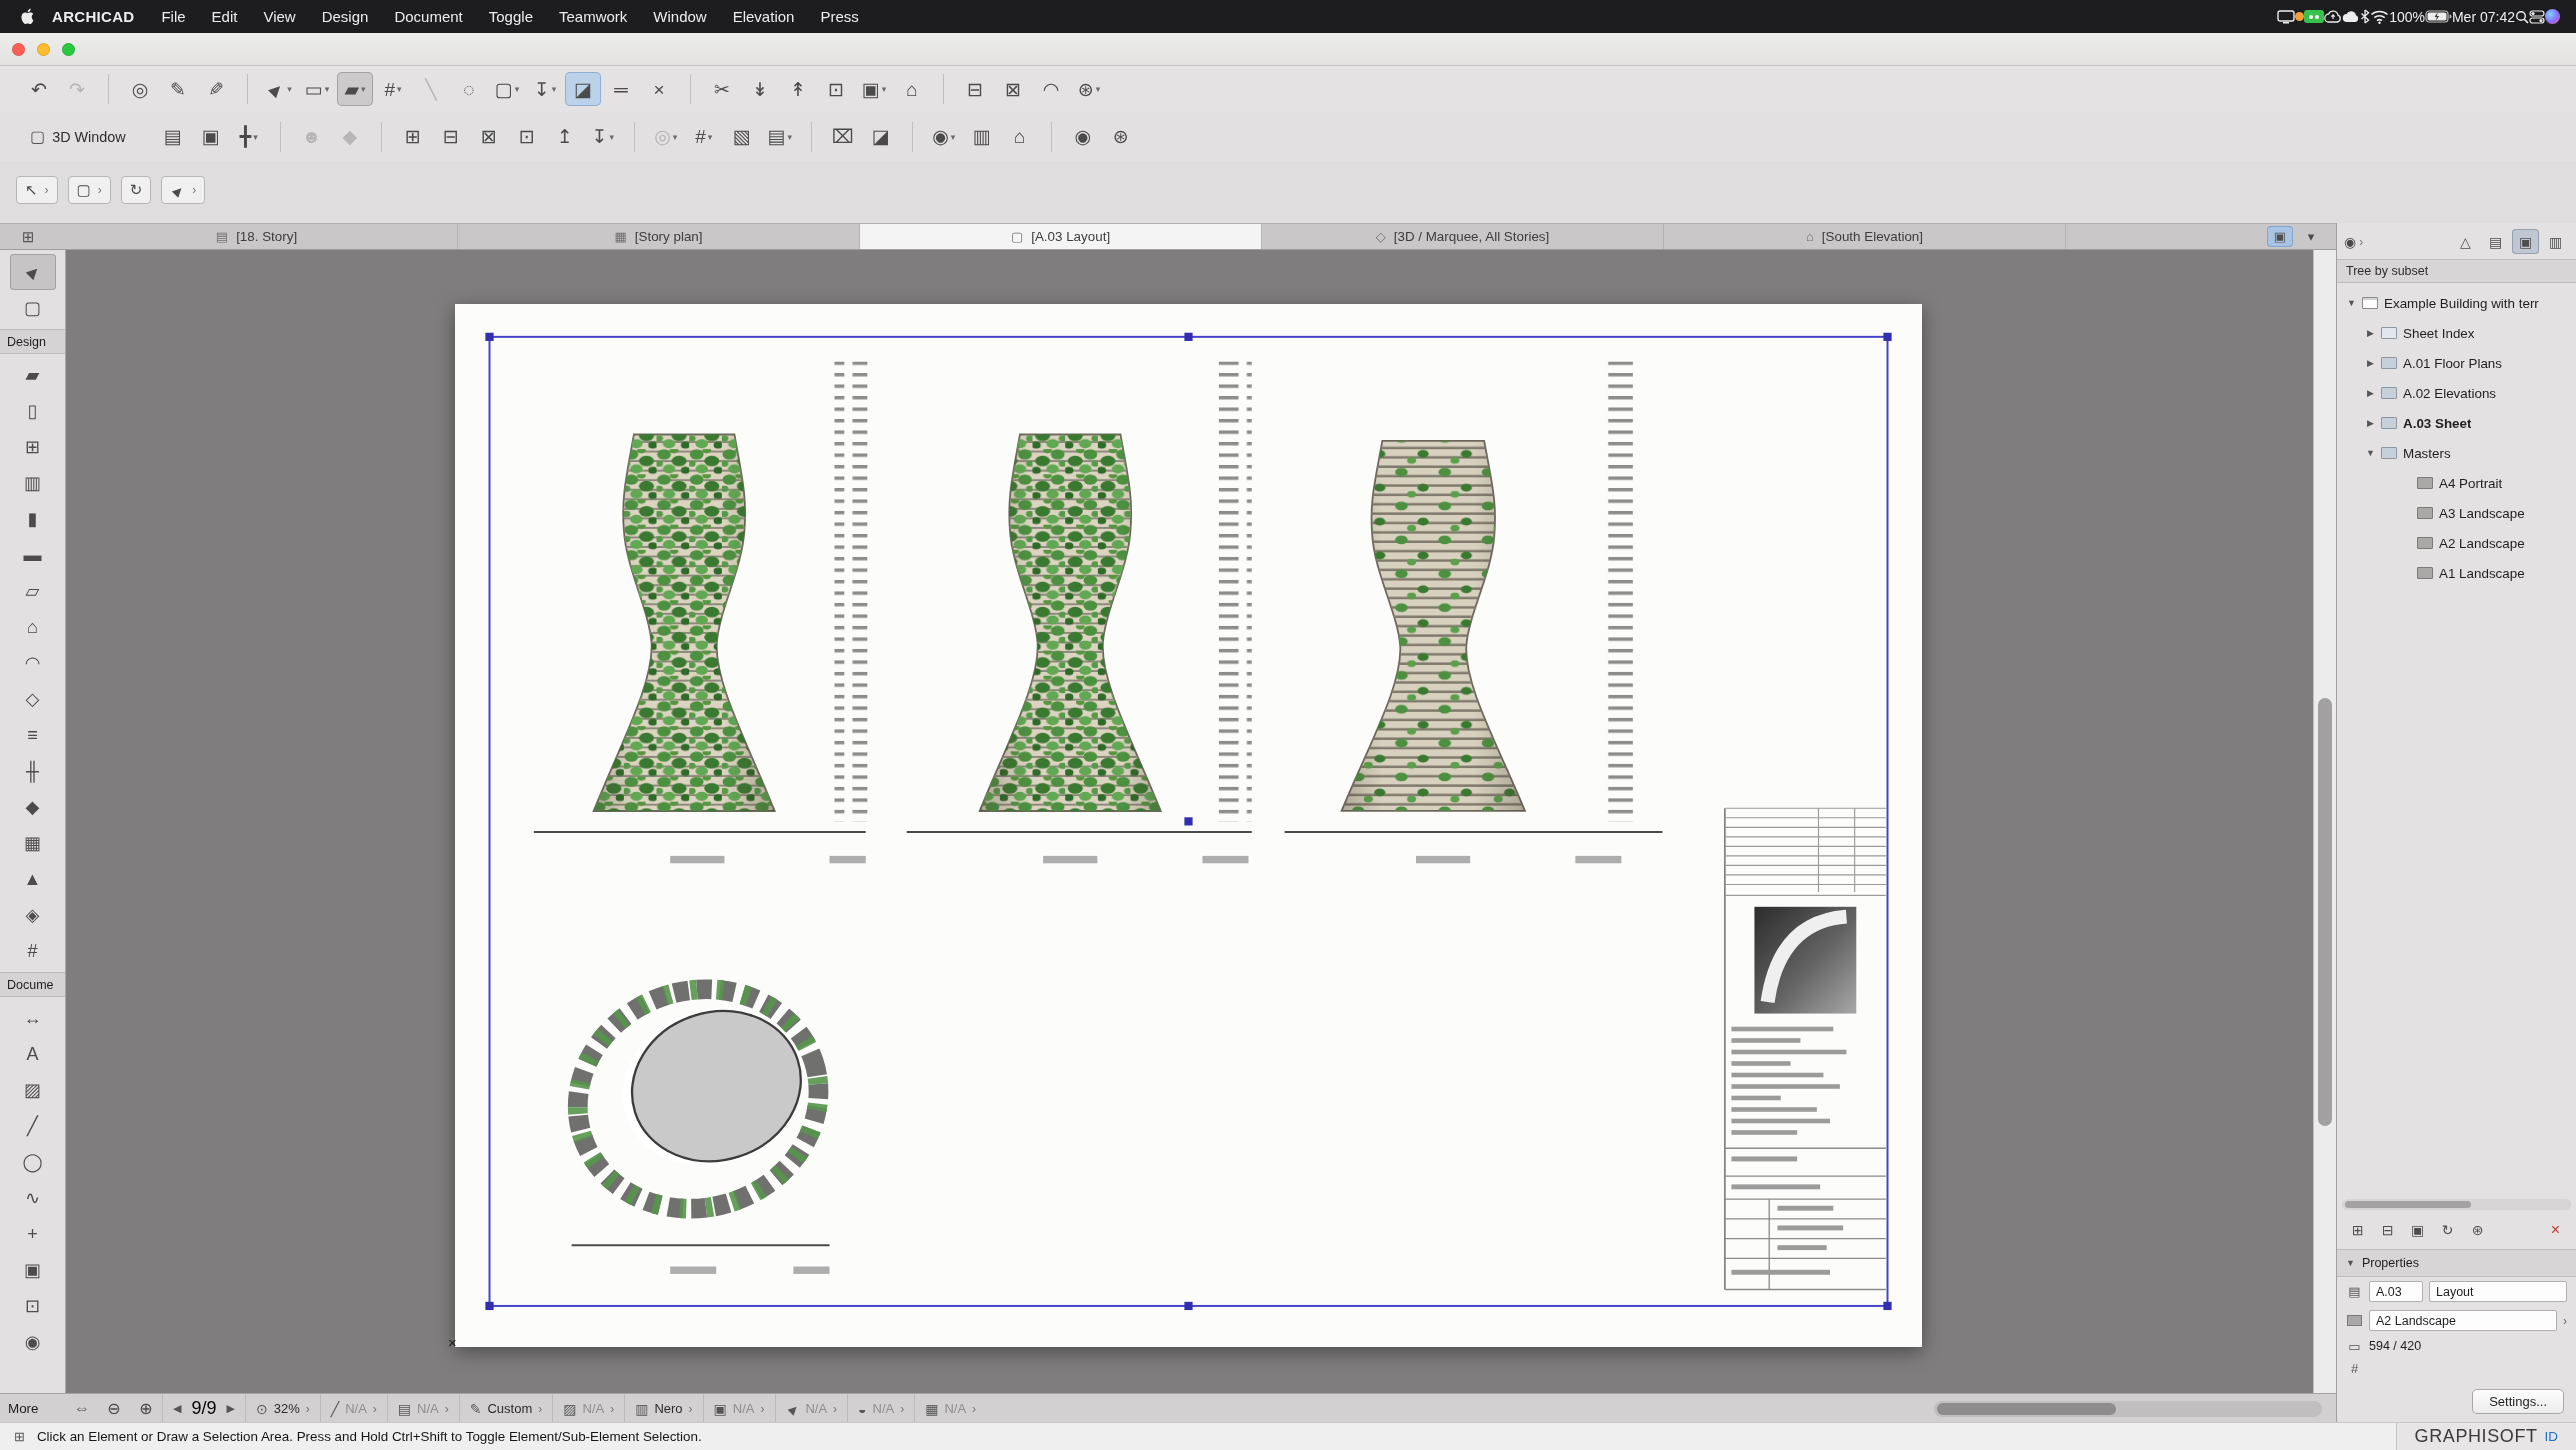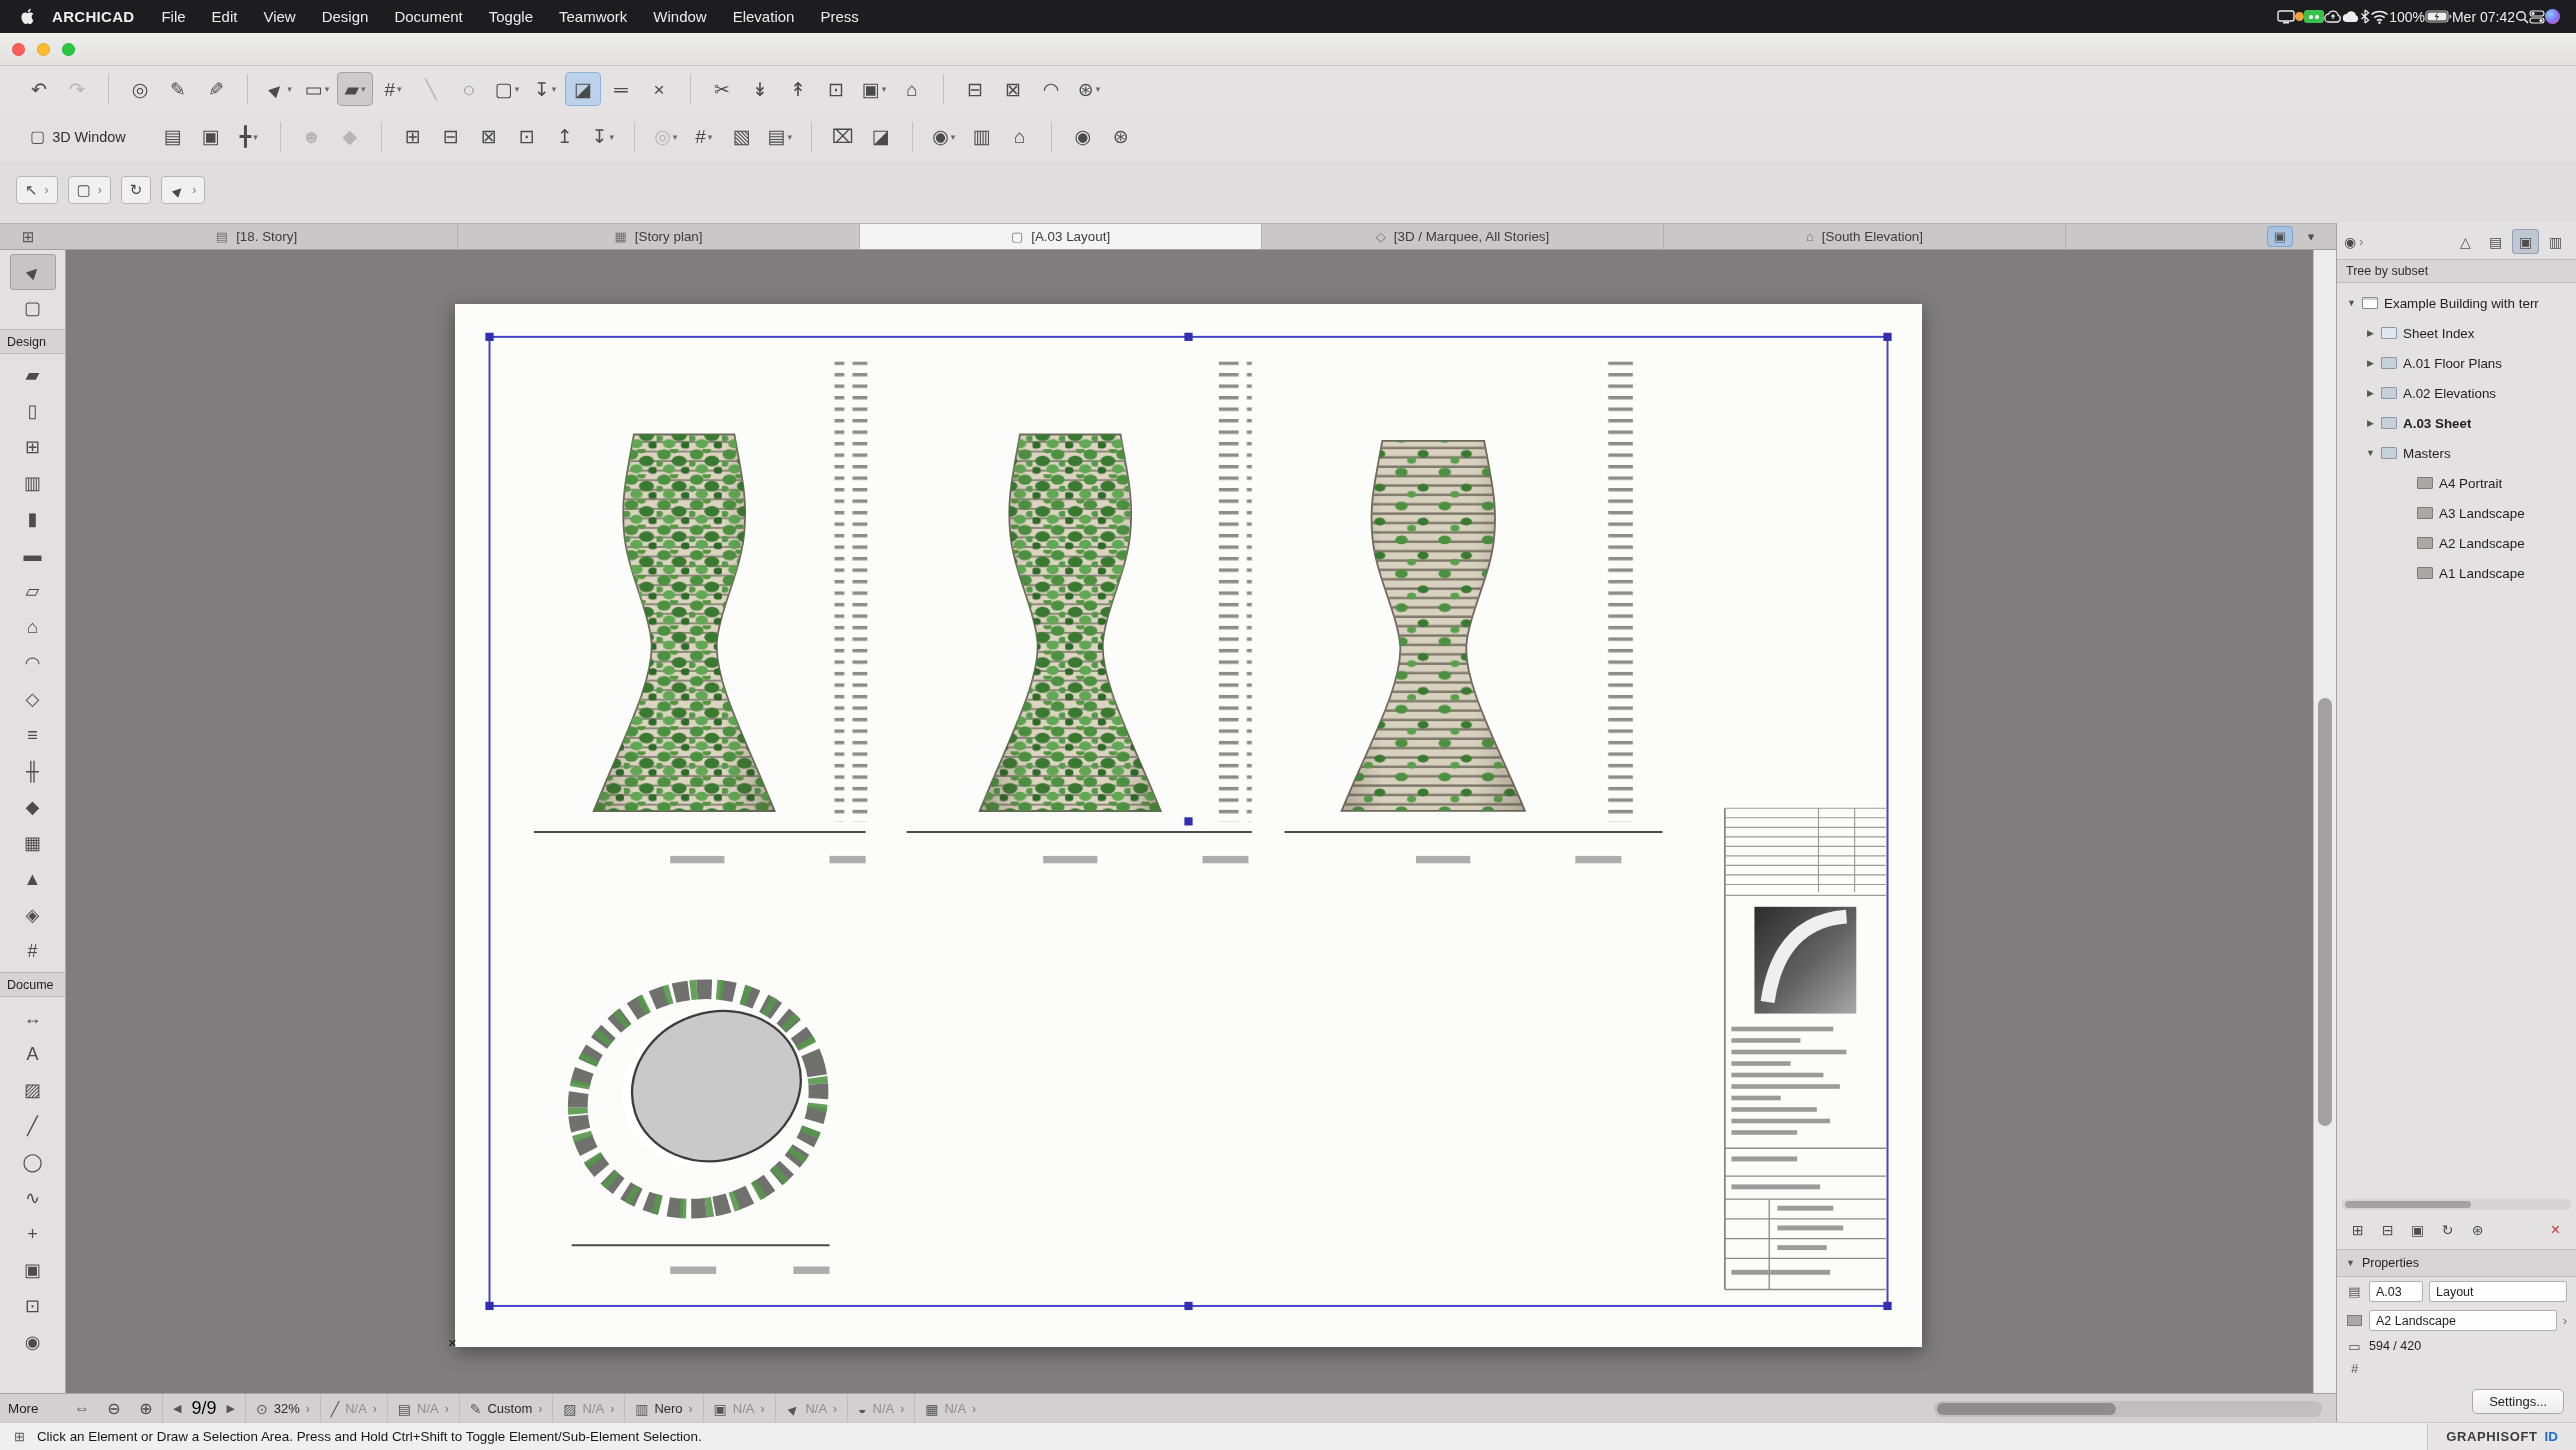--- a/index.html
+++ b/index.html
@@ -129,22 +129,22 @@
   .bbg .chev{font-size:12px;color:#777}
   .bbg.na .lbl{color:#8f8d8e}
   .bbg.rot .ic{transform:rotate(-45deg)}
   #bb-hscroll{margin-left:auto;margin-right:14px;width:388px;height:16px;background:#c0bebf;border-radius:8px;position:relative;flex:0 0 auto}
   #bb-hscroll .thumb{position:absolute;left:3px;top:2px;width:179px;height:12px;background:#8e8c8d;border-radius:6px}
 
   
   #statusbar{position:absolute;left:0;top:1422px;width:2576px;height:28px;background:#f0efef;border-top:1px solid #c9c7c8;display:flex;align-items:center;font-size:13.4px;color:#161616}
   #status-icon{padding:0 12px 0 14px;color:#555;font-size:13px}
   #brand{margin-left:auto;display:flex;align-items:center;gap:7px;padding:0 18px;height:100%;background:#e7e5e6;border-left:1px solid #c5c3c4}
-  #brand .g{font-weight:bold;letter-spacing:0.6px;color:#3b3b3b;font-size:13px}
-  #brand .id{font-weight:bold;color:#1f6fd0;font-size:13.4px}
+  #brand .g{font-weight:normal;letter-spacing:0.6px;color:#3b3b3b;font-size:18px}
+  #brand .id{font-weight:normal;color:#1f6fd0;font-size:13.4px}
 </style>
 </head>
 <body>
 
 <div id="menubar">
   <span class="apple">
     <svg width="14" height="17" viewBox="0 0 14 17">
         <path fill="#ededed" d="M11.7 8.9c0-1.9 1.6-2.8 1.6-2.8-.9-1.3-2.3-1.5-2.8-1.5-1.2-.1-2.3.7-2.9.7-.6 0-1.5-.7-2.5-.7-1.3 0-2.5.8-3.1 1.9-1.3 2.3-.3 5.7 1 7.6.6.9 1.4 1.9 2.3 1.9.9 0 1.3-.6 2.4-.6 1.1 0 1.4.6 2.4.6 1 0 1.7-.9 2.3-1.8.7-1.1 1-2.1 1-2.2-.1 0-1.7-.7-1.7-3.1zM9.9 3.1c.5-.6.9-1.5.8-2.3-.8 0-1.7.5-2.2 1.2-.5.6-.9 1.5-.8 2.3.9.1 1.7-.5 2.2-1.2z"></path>
       </svg>
   </span>

